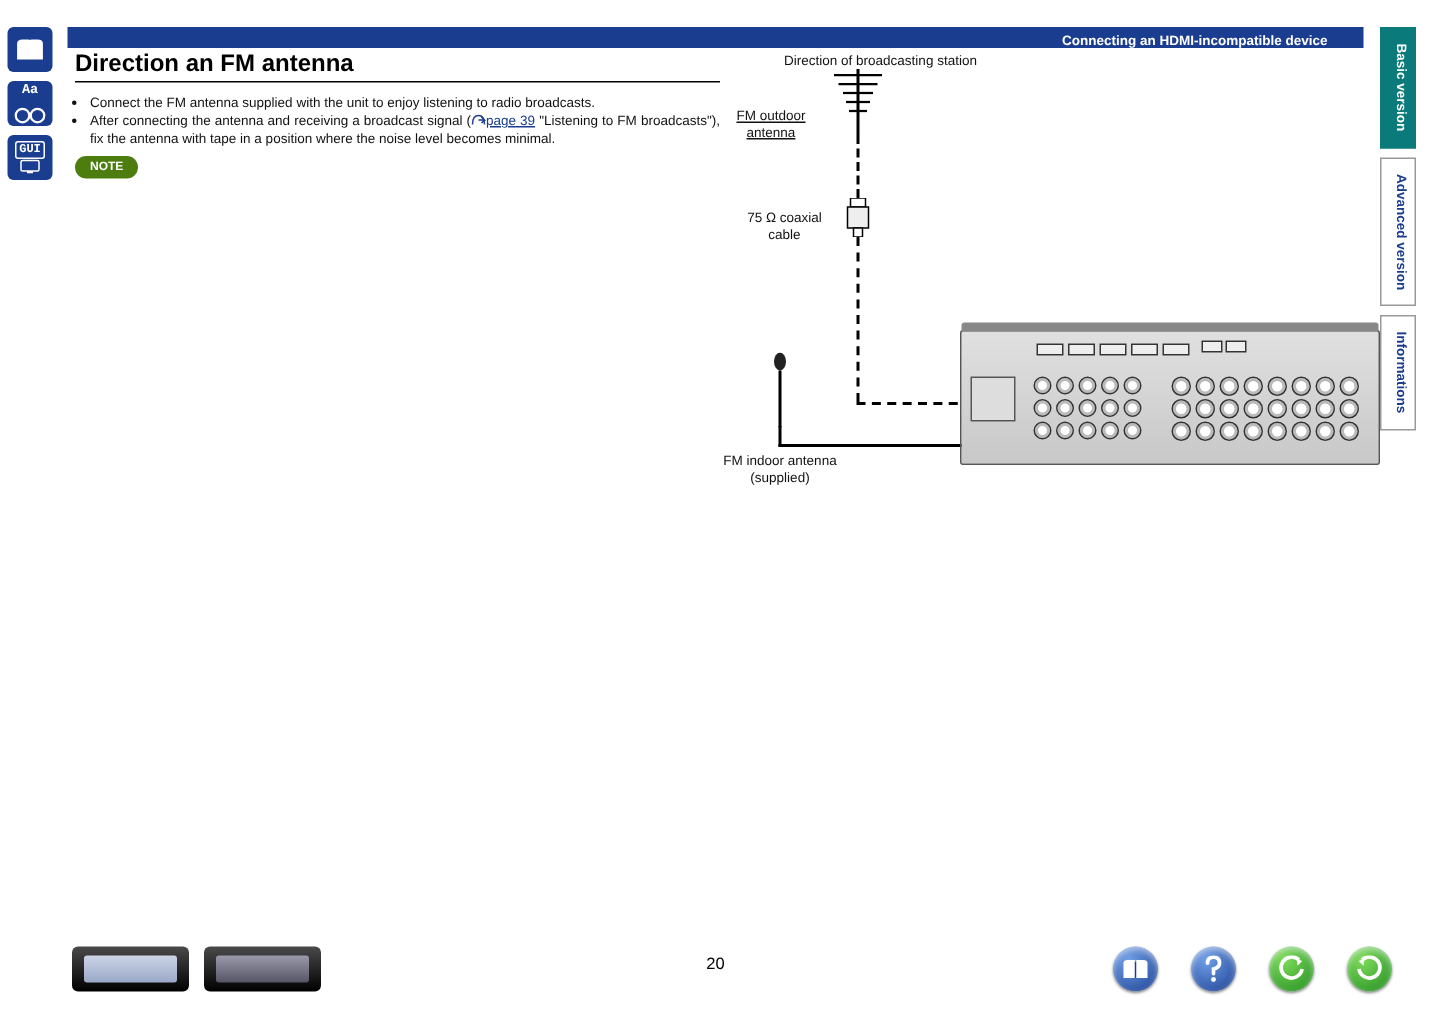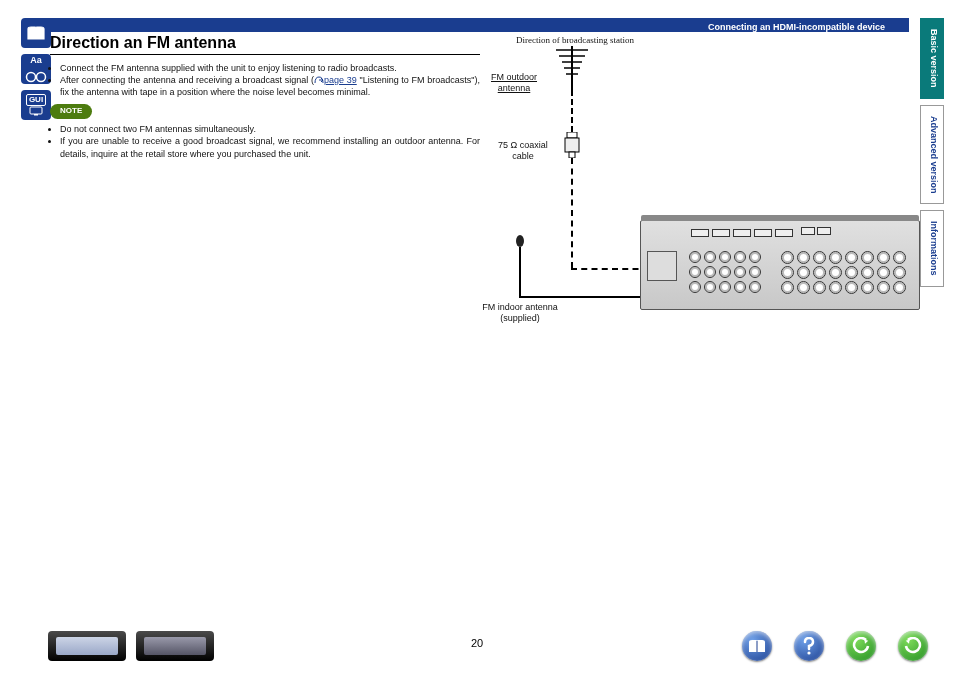--- a/index.html
+++ b/index.html
@@ -6,26 +6,27 @@
   body {
     font-family: Arial, Helvetica, sans-serif;
     width: 954px;
     height: 675px;
     position: relative;
     background: #fff;
     overflow: hidden;
   }
   .left-sidebar {
     position: absolute;
-    left: 16px; top: 18px;
+    left: 0; top: 18px;
     width: 40px;
     display: flex;
     flex-direction: column;
     gap: 6px;
     align-items: center;
+    font-family: Liberation Mono, monospace;
   }
   .sb-icon {
     width: 30px; height: 30px;
     border-radius: 4px;
     background: #1a3d8f;
     display: flex;
     align-items: center;
     justify-content: center;
     color: #fff;
     font-size: 11px;
@@ -225,28 +226,24 @@
   <ul>
     <li>Connect the FM antenna supplied with the unit to enjoy listening to radio broadcasts.</li>
     <li>
       <span>After connecting the antenna and receiving a broadcast signal (</span><svg width="10" height="8" viewBox="0 0 10 8" style="vertical-align:-1px;">
           <path d="M1 7 Q1 1 5 1 Q9 1 9 7" fill="none" stroke="#1a3d8f" stroke-width="1"></path>
           <path d="M5 4 L9 4 L7 2 M9 4 L7 6" fill="none" stroke="#1a3d8f" stroke-width="1"></path>
         </svg><a class="link">page 39</a><span> "Listening to FM broadcasts"), fix the antenna with tape in a position where the noise level becomes minimal.</span>
     </li>
   </ul>
   <div class="note-badge">NOTE</div>
-  <ul class="note-list">
-    <li>Do not connect two FM antennas simultaneously.</li>
-    <li>If you are unable to receive a good broadcast signal, we recommend installing an outdoor antenna. For details, inquire at the retail store where you purchased the unit.</li>
-  </ul>
 </div>
 
 <div class="diagram">
-  <div class="diag-label" style="left:0;top:-5px;width:170px;font-family:Liberation Serif, serif;">Direction of broadcasting station</div>
+  <div class="diag-label" style="left:12px;top:-5px;width:170px;">Direction of broadcasting station</div>
 
   <div class="outdoor-antenna">
     <svg width="40" height="50" viewBox="0 0 40 50">
       <line x1="20" y1="50" x2="20" y2="6" stroke="#000" stroke-width="2"></line>
       <line x1="4" y1="10" x2="36" y2="10" stroke="#000" stroke-width="1.5"></line>
       <line x1="7" y1="16" x2="33" y2="16" stroke="#000" stroke-width="1.5"></line>
       <line x1="10" y1="22" x2="30" y2="22" stroke="#000" stroke-width="1.5"></line>
       <line x1="12" y1="28" x2="28" y2="28" stroke="#000" stroke-width="1.5"></line>
       <line x1="14" y1="34" x2="26" y2="34" stroke="#000" stroke-width="1.5"></line>
     </svg>

